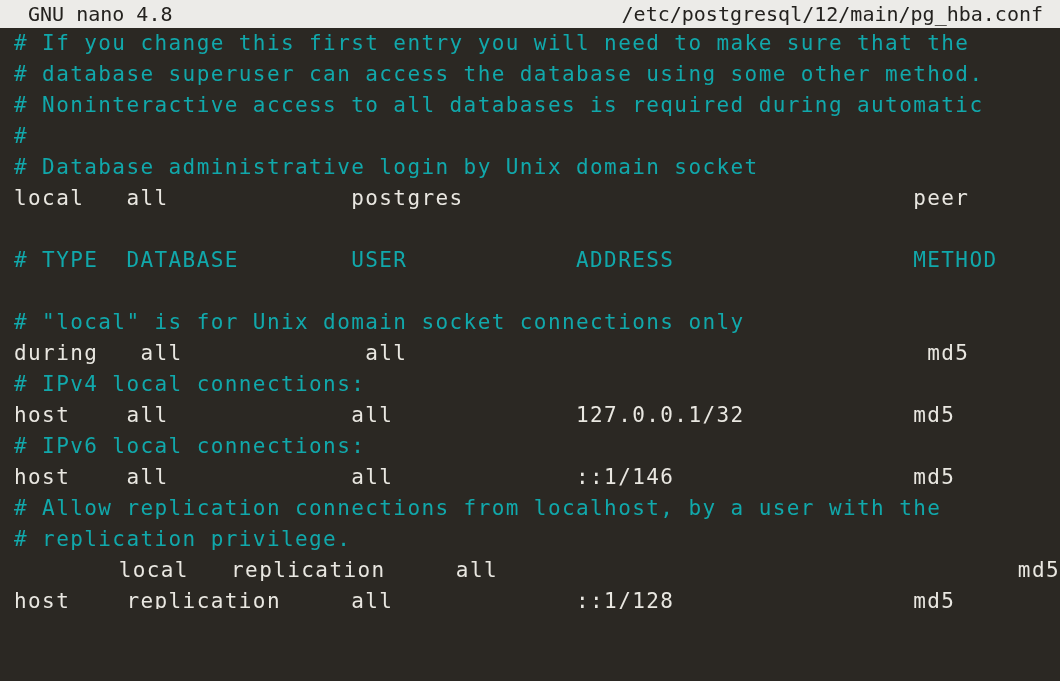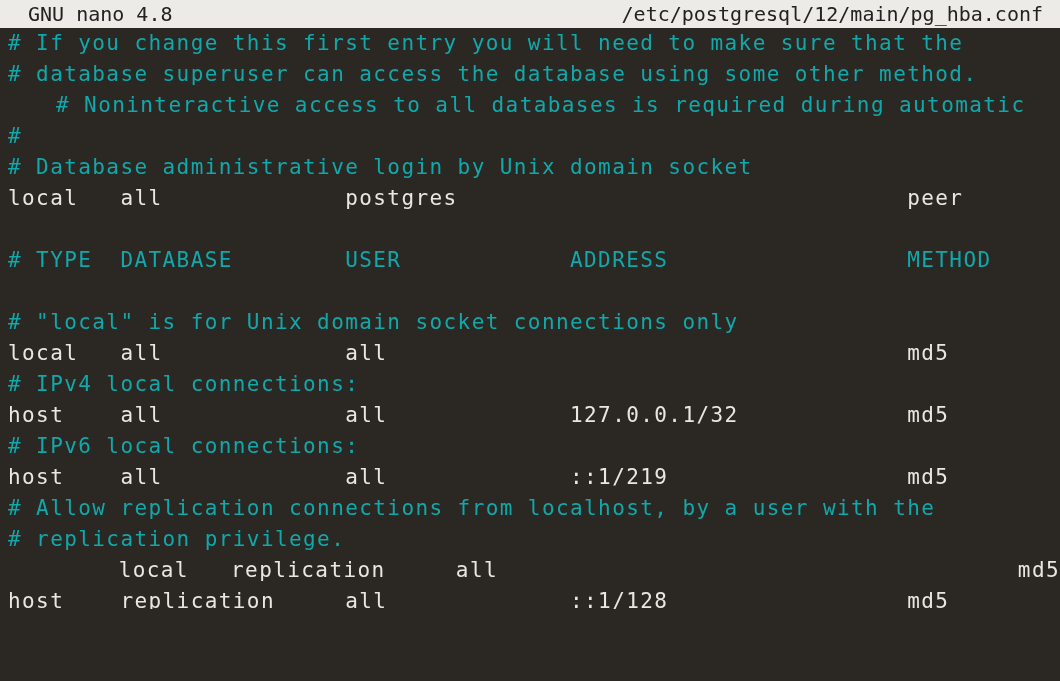--- a/index.html
+++ b/index.html
@@ -54,53 +54,53 @@
     width: 1060px;
     height: 653px;
     background: #2b2823;
     overflow: hidden;
   }
   .line {
     height: 31px;
     line-height: 31px;
     white-space: pre;
     letter-spacing: 0px;
-    padding-left: 8px;
+    padding-left: 14px;
     font-size: 21px;
   }
   .line.comment { color: #11a8ab; }
   .line.code    { color: #e9e7e1; }
   .line.blank   { color: #e9e7e1; }
 </style>
 </head>
 <body>
 
 <div id="screen">
 
   <div id="titlebar">
     <span class="tb-version">GNU nano 4.8</span>
     <span class="tb-spacer"></span>
     <span class="tb-path">/etc/postgresql/12/main/pg_hba.conf</span>
   </div>
 
   <div id="editor">
       <div class="line comment" style="letter-spacing: 1.407px;"># If you change this first entry you will need to make sure that the</div>
       <div class="line comment" style="letter-spacing: 1.407px;"># database superuser can access the database using some other method.</div>
-      <div class="line comment" style="letter-spacing: 1.407px; margin-left: 48px;"># Noninteractive access to all databases is required during automatic</div>
+      <div class="line comment" style="letter-spacing: 1.407px;"># Noninteractive access to all databases is required during automatic</div>
       <div class="line comment" style="letter-spacing: 1.407px;">#</div>
       <div class="line comment" style="letter-spacing: 1.407px;"># Database administrative login by Unix domain socket</div>
       <div class="line code" style="letter-spacing: 1.407px;">local   all             postgres                                peer</div>
       <div class="line blank" style="letter-spacing: 1.407px;">&nbsp;</div>
       <div class="line comment" style="letter-spacing: 1.407px;"># TYPE  DATABASE        USER            ADDRESS                 METHOD</div>
       <div class="line blank" style="letter-spacing: 1.407px;">&nbsp;</div>
       <div class="line comment" style="letter-spacing: 1.407px;"># "local" is for Unix domain socket connections only</div>
-      <div class="line code" style="letter-spacing: 1.407px;">local   all             all                                     md5</div>
+      <div class="line code" style="letter-spacing: 1.407px;">during   all             all                                     md5</div>
       <div class="line comment" style="letter-spacing: 1.407px;"># IPv4 local connections:</div>
       <div class="line code" style="letter-spacing: 1.407px;">host    all             all             127.0.0.1/32            md5</div>
       <div class="line comment" style="letter-spacing: 1.407px;"># IPv6 local connections:</div>
-      <div class="line code" style="letter-spacing: 1.407px;">host    all             all             ::1/219                 md5</div>
+      <div class="line code" style="letter-spacing: 1.407px;">host    all             all             ::1/146                 md5</div>
       <div class="line comment" style="letter-spacing: 1.407px;"># Allow replication connections from localhost, by a user with the</div>
       <div class="line comment" style="letter-spacing: 1.407px;"># replication privilege.</div>
       <div class="line code" style="letter-spacing: 1.407px; text-align: right;">local   replication     all                                     md5</div>
       <div class="line code" style="letter-spacing: 1.407px;">host    replication     all             ::1/128                 md5</div>
     </div>
 
 </div>
 
 </body></html>

